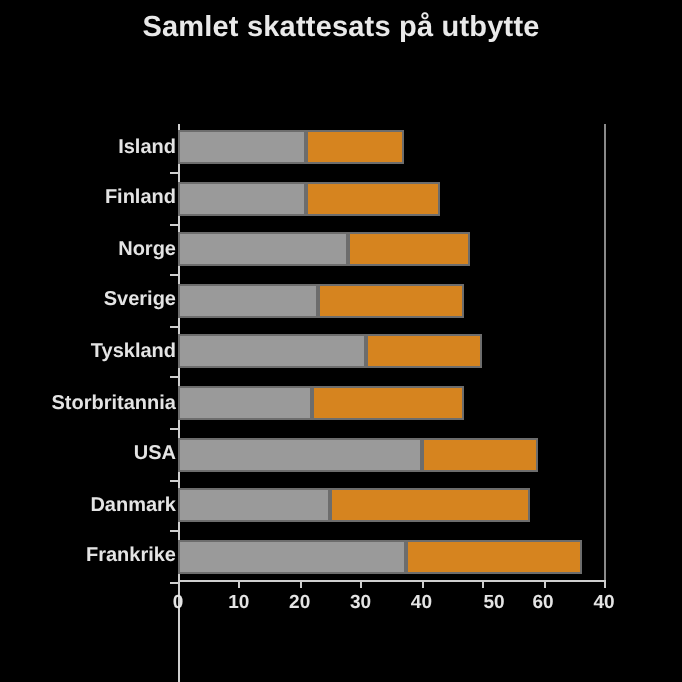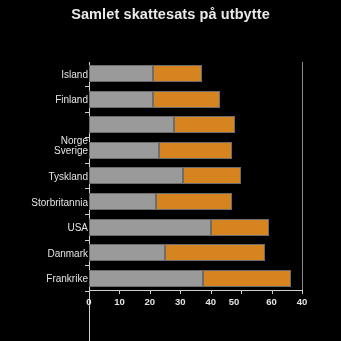--- a/index.html
+++ b/index.html
@@ -96,21 +96,21 @@
     font-size:9.5px;
     font-weight:bold;
     transform:translateX(-50%);
     white-space:nowrap;
   }
   .cat-label {
     position:absolute;
     right:253px;
     color:#e4e4e4;
     font-size:10px;
-    font-weight:normal;
+    font-weight:bold;
     text-align:right;
     white-space:nowrap;
     transform:translateY(-50%);
   }
   
   .bar-row {
     position:absolute;
     left:89px;
     height:17px;
   }
@@ -171,21 +171,21 @@
         <div class="bar-row" style="top: 209.8px;">
           <div class="seg seg-a" title="Frankrike – Selskapsskatt: 37.5" style="left: 0px; width: 114.107px; background: rgb(154, 154, 154);"></div>
           <div class="seg seg-b" title="Frankrike – Utbytteskatt: 29" style="left: 114.107px; width: 88.2429px; background: rgb(214, 132, 31);"></div>
         </div>
       </div>
     <div id="cats-layer">
         <div class="cat-label" style="top: 13.5px;">Island</div>
         <div class="y-tick" style="top: 26px;"></div>
         <div class="cat-label" style="top: 39.1px;">Finland</div>
         <div class="y-tick" style="top: 51.6px;"></div>
-        <div class="cat-label" style="top: 64.7px; margin-top: 15px;">Norge</div>
+        <div class="cat-label" style="top: 64.7px;">Norge</div>
         <div class="y-tick" style="top: 77.2px;"></div>
         <div class="cat-label" style="top: 90.3px;">Sverige</div>
         <div class="y-tick" style="top: 102.8px;"></div>
         <div class="cat-label" style="top: 115.9px;">Tyskland</div>
         <div class="y-tick" style="top: 128.4px;"></div>
         <div class="cat-label" style="top: 141.5px; text-align: right;">Storbritannia</div>
         <div class="y-tick" style="top: 154px;"></div>
         <div class="cat-label" style="top: 167.1px;">USA</div>
         <div class="y-tick" style="top: 179.6px;"></div>
         <div class="cat-label" style="top: 192.7px;">Danmark</div>
@@ -198,21 +198,21 @@
         <div class="x-tick-label" style="left: 89px;">0</div>
         <div class="x-tick" style="left: 119.429px;"></div>
         <div class="x-tick-label" style="left: 119.429px;">10</div>
         <div class="x-tick" style="left: 149.857px;"></div>
         <div class="x-tick-label" style="left: 149.857px;">20</div>
         <div class="x-tick" style="left: 180.286px;"></div>
         <div class="x-tick-label" style="left: 180.286px;">30</div>
         <div class="x-tick" style="left: 210.714px;"></div>
         <div class="x-tick-label" style="left: 210.714px;">40</div>
         <div class="x-tick" style="left: 241.143px;"></div>
-        <div class="x-tick-label" style="left: 234px; text-align: center;">50</div>
+        <div class="x-tick-label" style="left: 247px; text-align: center;">50</div>
         <div class="x-tick" style="left: 271.571px;"></div>
         <div class="x-tick-label" style="left: 271.571px;">60</div>
         <div class="x-tick" style="left: 302px;"></div>
         <div class="x-tick-label" style="left: 302px;">40</div>
       </div>
   </div>
 
 </div>
 
 </body></html>

